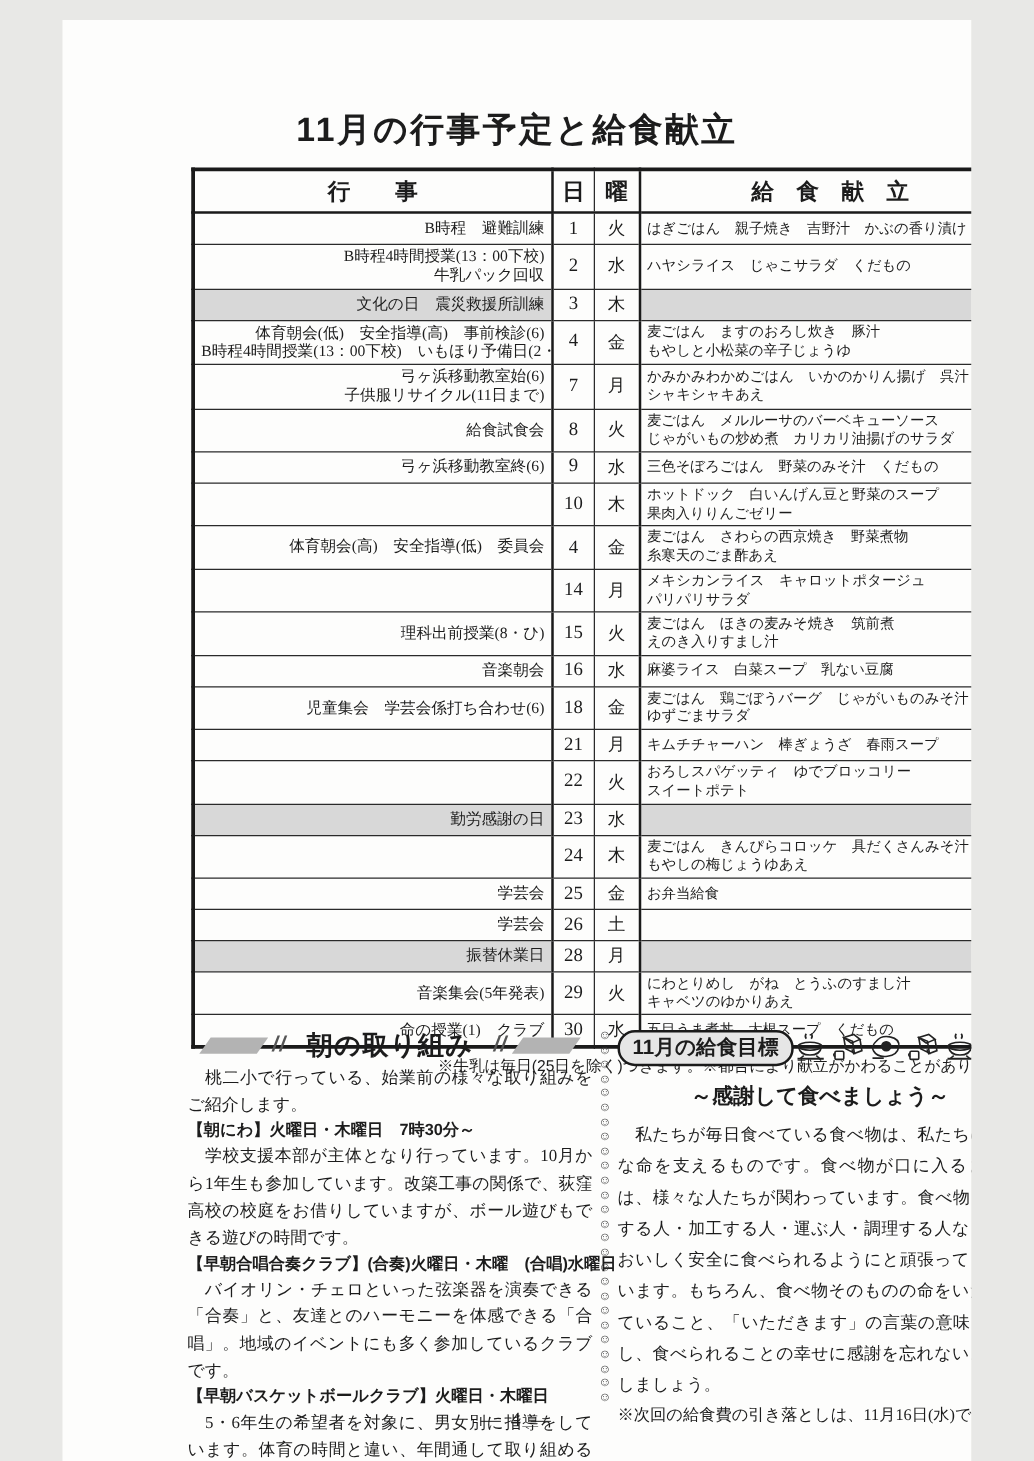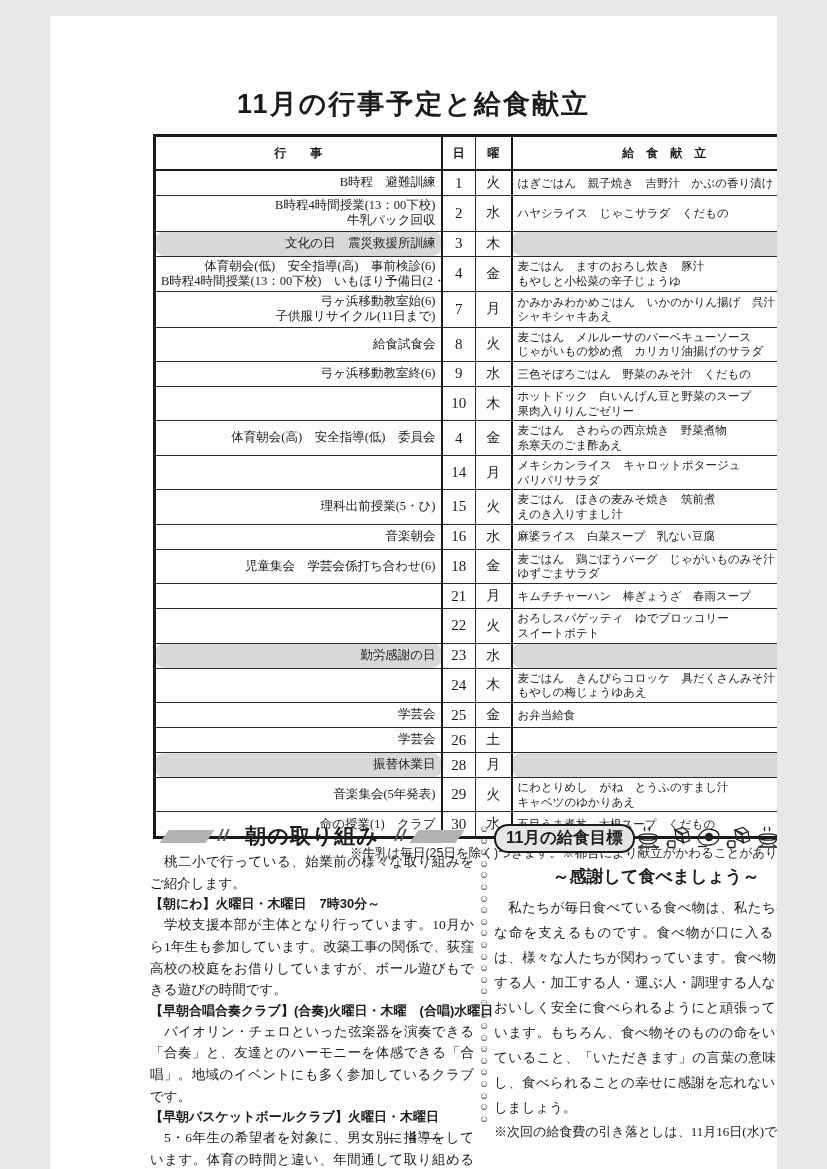--- a/index.html
+++ b/index.html
@@ -30,21 +30,21 @@
   }
   table.schedule th, table.schedule td{
     border:1px solid #2a2a2a;
     padding:2px 5px;
     vertical-align:middle;
     overflow:hidden;
   }
   table.schedule thead th{
     border-bottom:2.5px solid #1a1a1a;
     font-family:"Liberation Sans", sans-serif;
-    font-size:12px;
+    font-size:18px;
     font-weight:bold;
     height:28px;
     text-align:center;
   }
   col.c-event{width:287px;}
   col.c-day{width:34px;}
   col.c-wd{width:36px;}
   col.c-menu{width:306px;}
   .b-thick-r{border-right:2.5px solid #1a1a1a !important;text-align:right;}
   td.cell-event{
@@ -61,21 +61,21 @@
     text-align:center;
     font-family:"Liberation Serif", serif;
     font-size:14px;
   }
   td.cell-menu{
     font-family:"Liberation Sans", sans-serif;
     font-size:11.5px;
     line-height:1.28;
   }
   td .line{display:block;white-space:nowrap;}
-  tr.holiday td.cell-event, tr.holiday td.cell-menu{background:var(--holiday-bg,#d8d8d8);border-radius:10px;}
+  tr.holiday td.cell-event, tr.holiday td.cell-menu{background:var(--holiday-bg,#d8d8d8);}
   tr.single td{height:20px;}
   tr.double td{height:29px;}
   .table-footnote{
     width:663px;
     margin:6px 0 0 103px;
     text-align:right;
     font-family:"Liberation Sans", sans-serif;
     font-size:12.5px;
     font-weight:normal;
   }
@@ -284,21 +284,21 @@
           <td class="cell-event b-thick-r"></td>
           <td class="cell-day">14</td>
           <td class="cell-wd b-thick-r">月</td>
           <td class="cell-menu">
             <span class="line">メキシカンライス　キャロットポタージュ</span>
             <span class="line">パリパリサラダ</span>
           </td>
         </tr>
         <tr class="double">
           <td class="cell-event b-thick-r">
-            <span class="line">理科出前授業(5・ひ)</span>
+            <span class="line">理科出前授業(8・ひ)</span>
           </td>
           <td class="cell-day">15</td>
           <td class="cell-wd b-thick-r">火</td>
           <td class="cell-menu">
             <span class="line">麦ごはん　ほきの麦みそ焼き　筑前煮</span>
             <span class="line">えのき入りすまし汁</span>
           </td>
         </tr>
         <tr class="single">
           <td class="cell-event b-thick-r">

